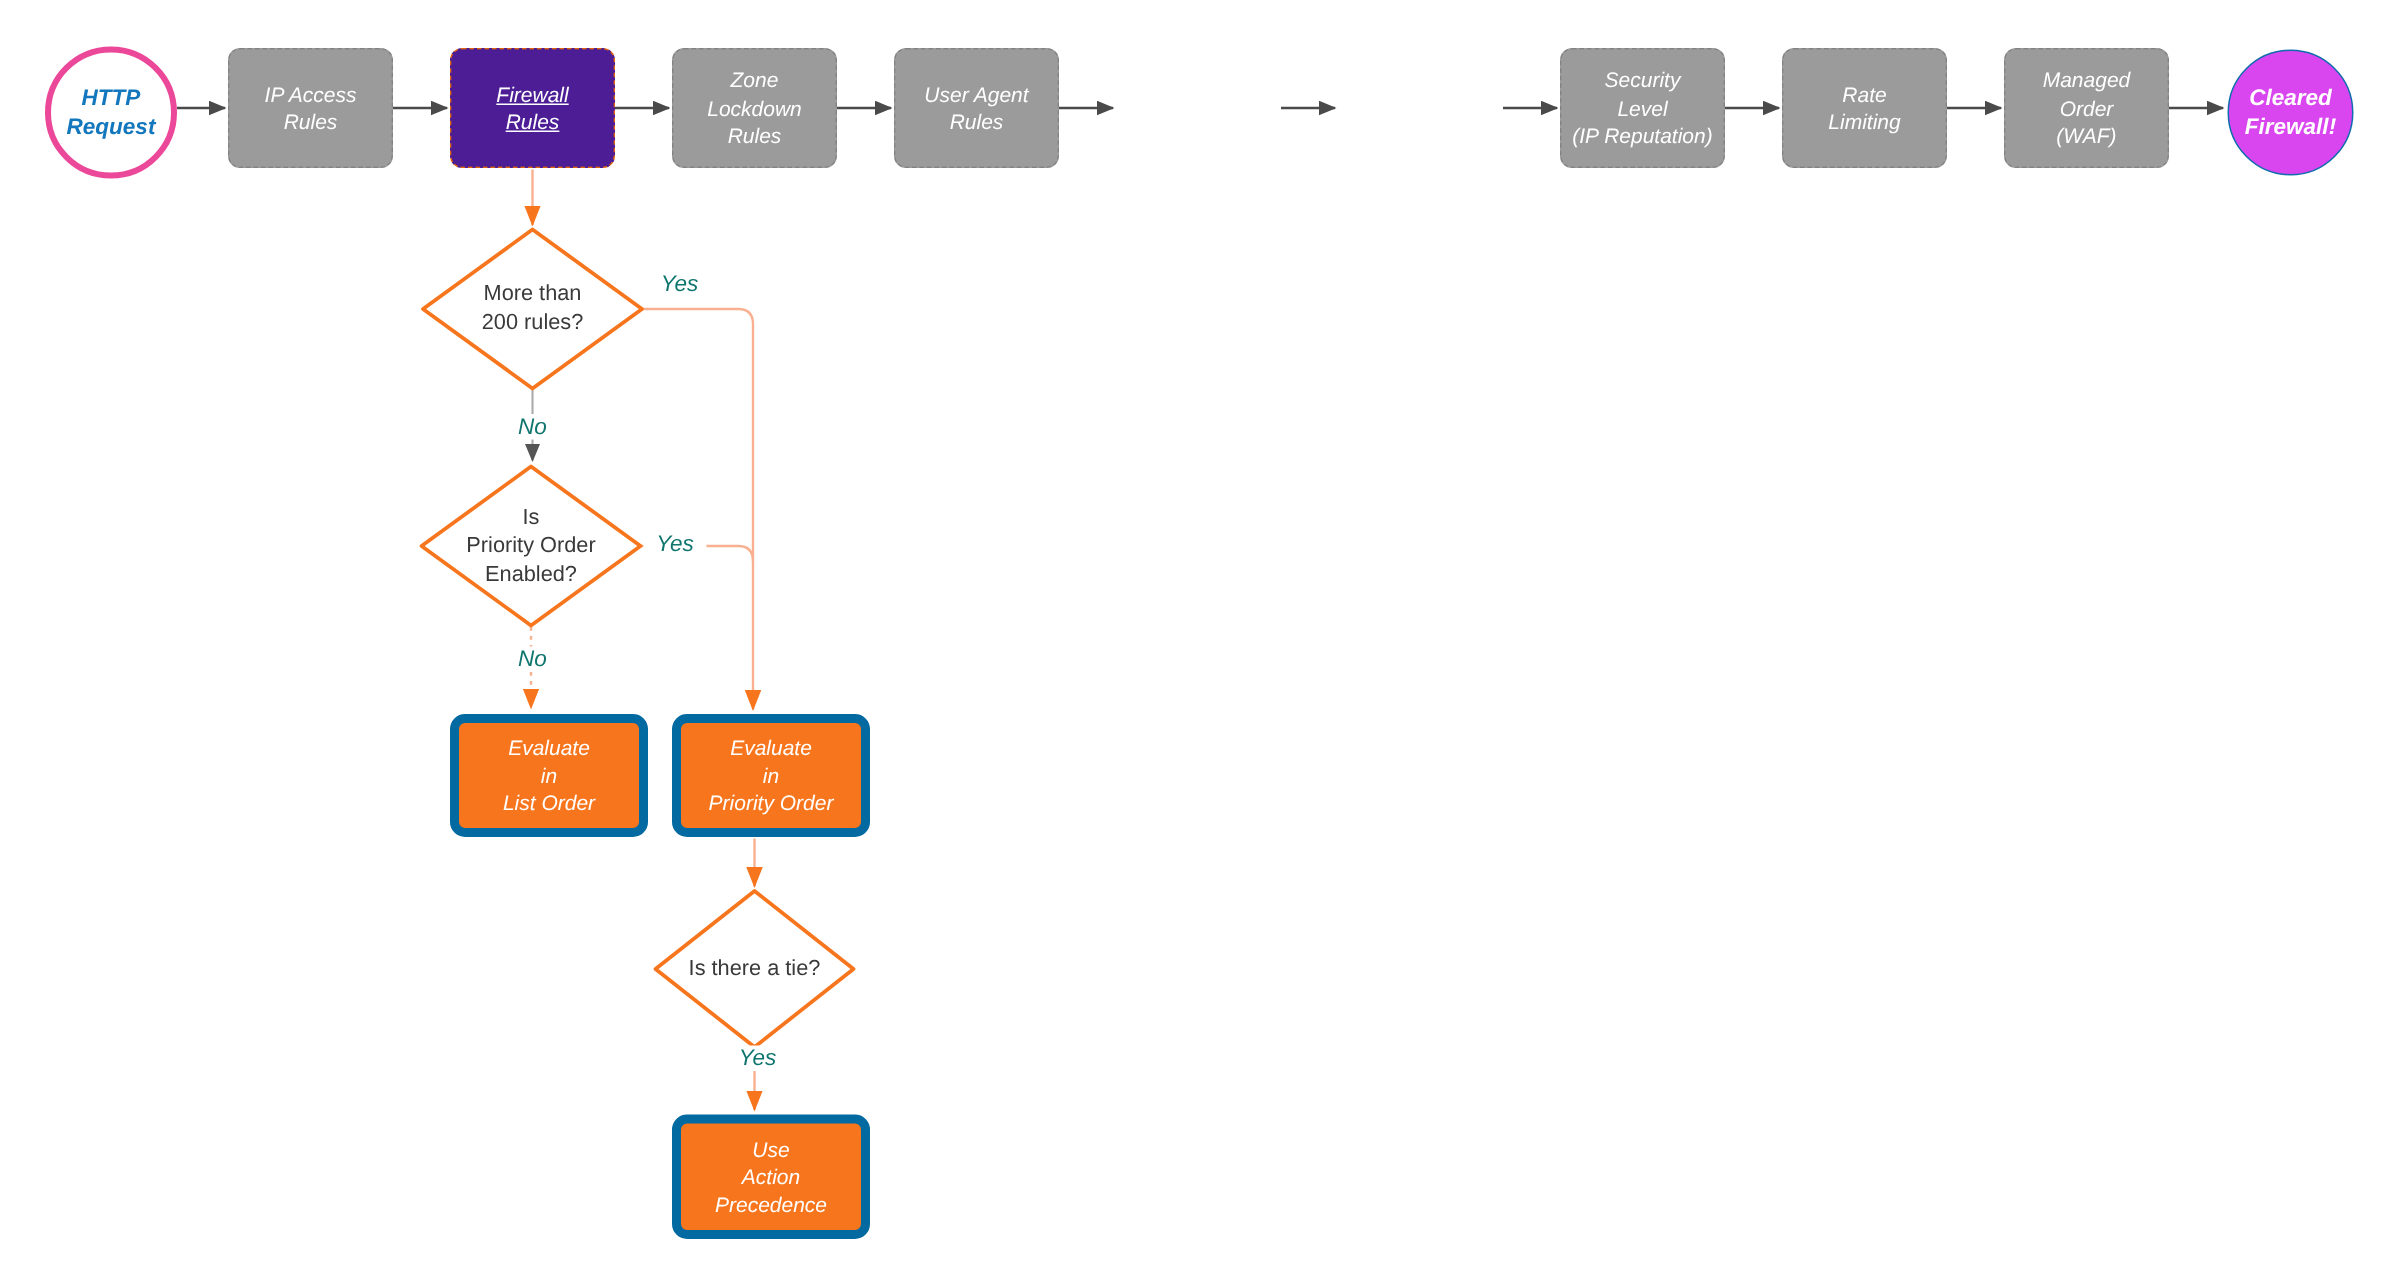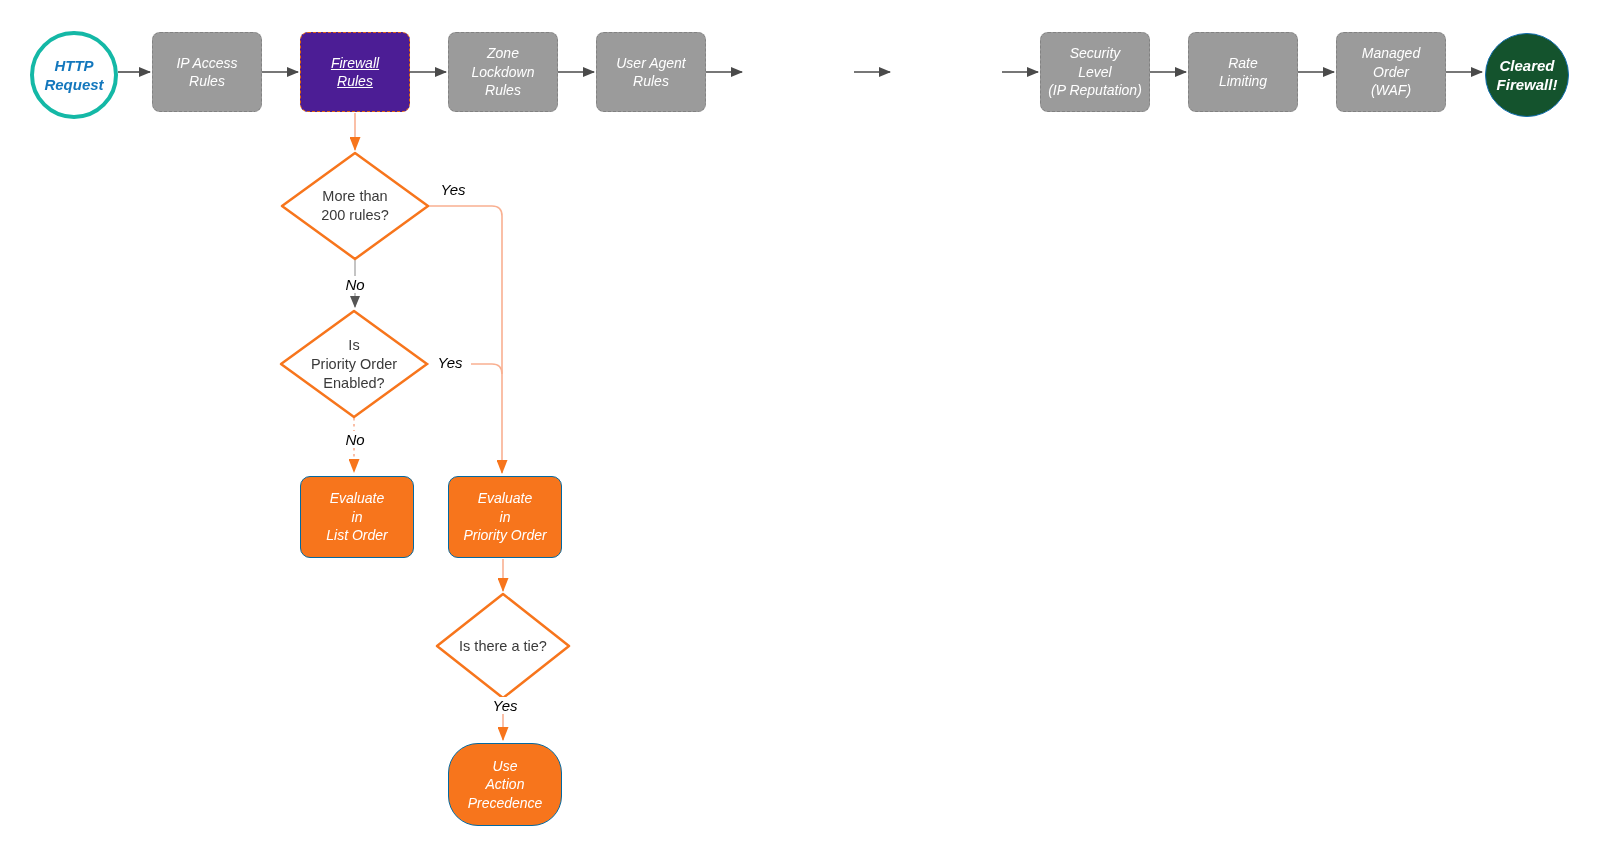--- a/index.html
+++ b/index.html
@@ -31,59 +31,59 @@
     font-style: italic;
     font-size: 14px;
     line-height: 18.5px;
   }
   .process.highlight {
     background: #4c1d95;
     border: 1px dashed #E0650F;
     text-decoration: underline;
   }
   .action {
-    width: 114px; height: 82px;
+    width: 132px; height: 82px;
     background: #F7751C;
-    border: 1px solid #0369a1;
+    border: 6px solid #0369a1;
     border-radius: 10px;
     color: #ffffff;
     font-style: italic;
     font-size: 14px;
     line-height: 18.5px;
   }
   .terminator {
     border-radius: 50%;
     font-weight: bold;
     font-style: italic;
     font-size: 15px;
     line-height: 19px;
   }
   .terminator.start {
     left: 30px; top: 31px; width: 88px; height: 88px;
     background: #ffffff;
-    border: 4px solid #14b8a6;
+    border: 4px solid #ec4899;
     color: #1377BD;
   }
   .terminator.end {
     left: 1485px; top: 33px; width: 84px; height: 84px;
-    background: #14532d;
+    background: #d946ef;
     border: 1px solid #0F6CAE;
     color: #ffffff;
   }
   .decision-label {
     position: absolute;
     color: #3A3A3A;
     font-size: 14.5px;
     line-height: 19px;
     text-align: center;
     white-space: pre-line;
   }
   .edge-label {
     position: absolute;
-    color: #000000;
+    color: #0f766e;
     font-style: italic;
     font-size: 15px;
     text-align: center;
   }
   .edge-label.online { background: #ffffff; padding: 0 3px; }
 </style>
 </head>
 <body>
 
 <div id="stage">
@@ -161,21 +161,21 @@
 Priority Order
 Enabled?</div>
   <div class="decision-label" style="left:433px; top:637px; width:140px;">Is there a tie?</div>
 
   <div class="node action" style="left:300px; top:476px;">Evaluate
 in
 List Order</div>
   <div class="node action" style="left:448px; top:476px;">Evaluate
 in
 Priority Order</div>
-  <div class="node action" style="left:448px; top:743px; height:83px;border-radius:30px;">Use
+  <div class="node action" style="left:448px; top:743px; height:83px;">Use
 Action
 Precedence</div>
 
   <div class="edge-label" style="left:433px; top:181px; width:40px;">Yes</div>
   <div class="edge-label online" style="left:338px; top:276px; width:28px;">No</div>
   <div class="edge-label online" style="left:429px; top:354px; width:36px;">Yes</div>
   <div class="edge-label online" style="left:338px; top:431px; width:28px;">No</div>
   <div class="edge-label online" style="left:482px; top:697px; width:40px;">Yes</div>
 
 </div>

